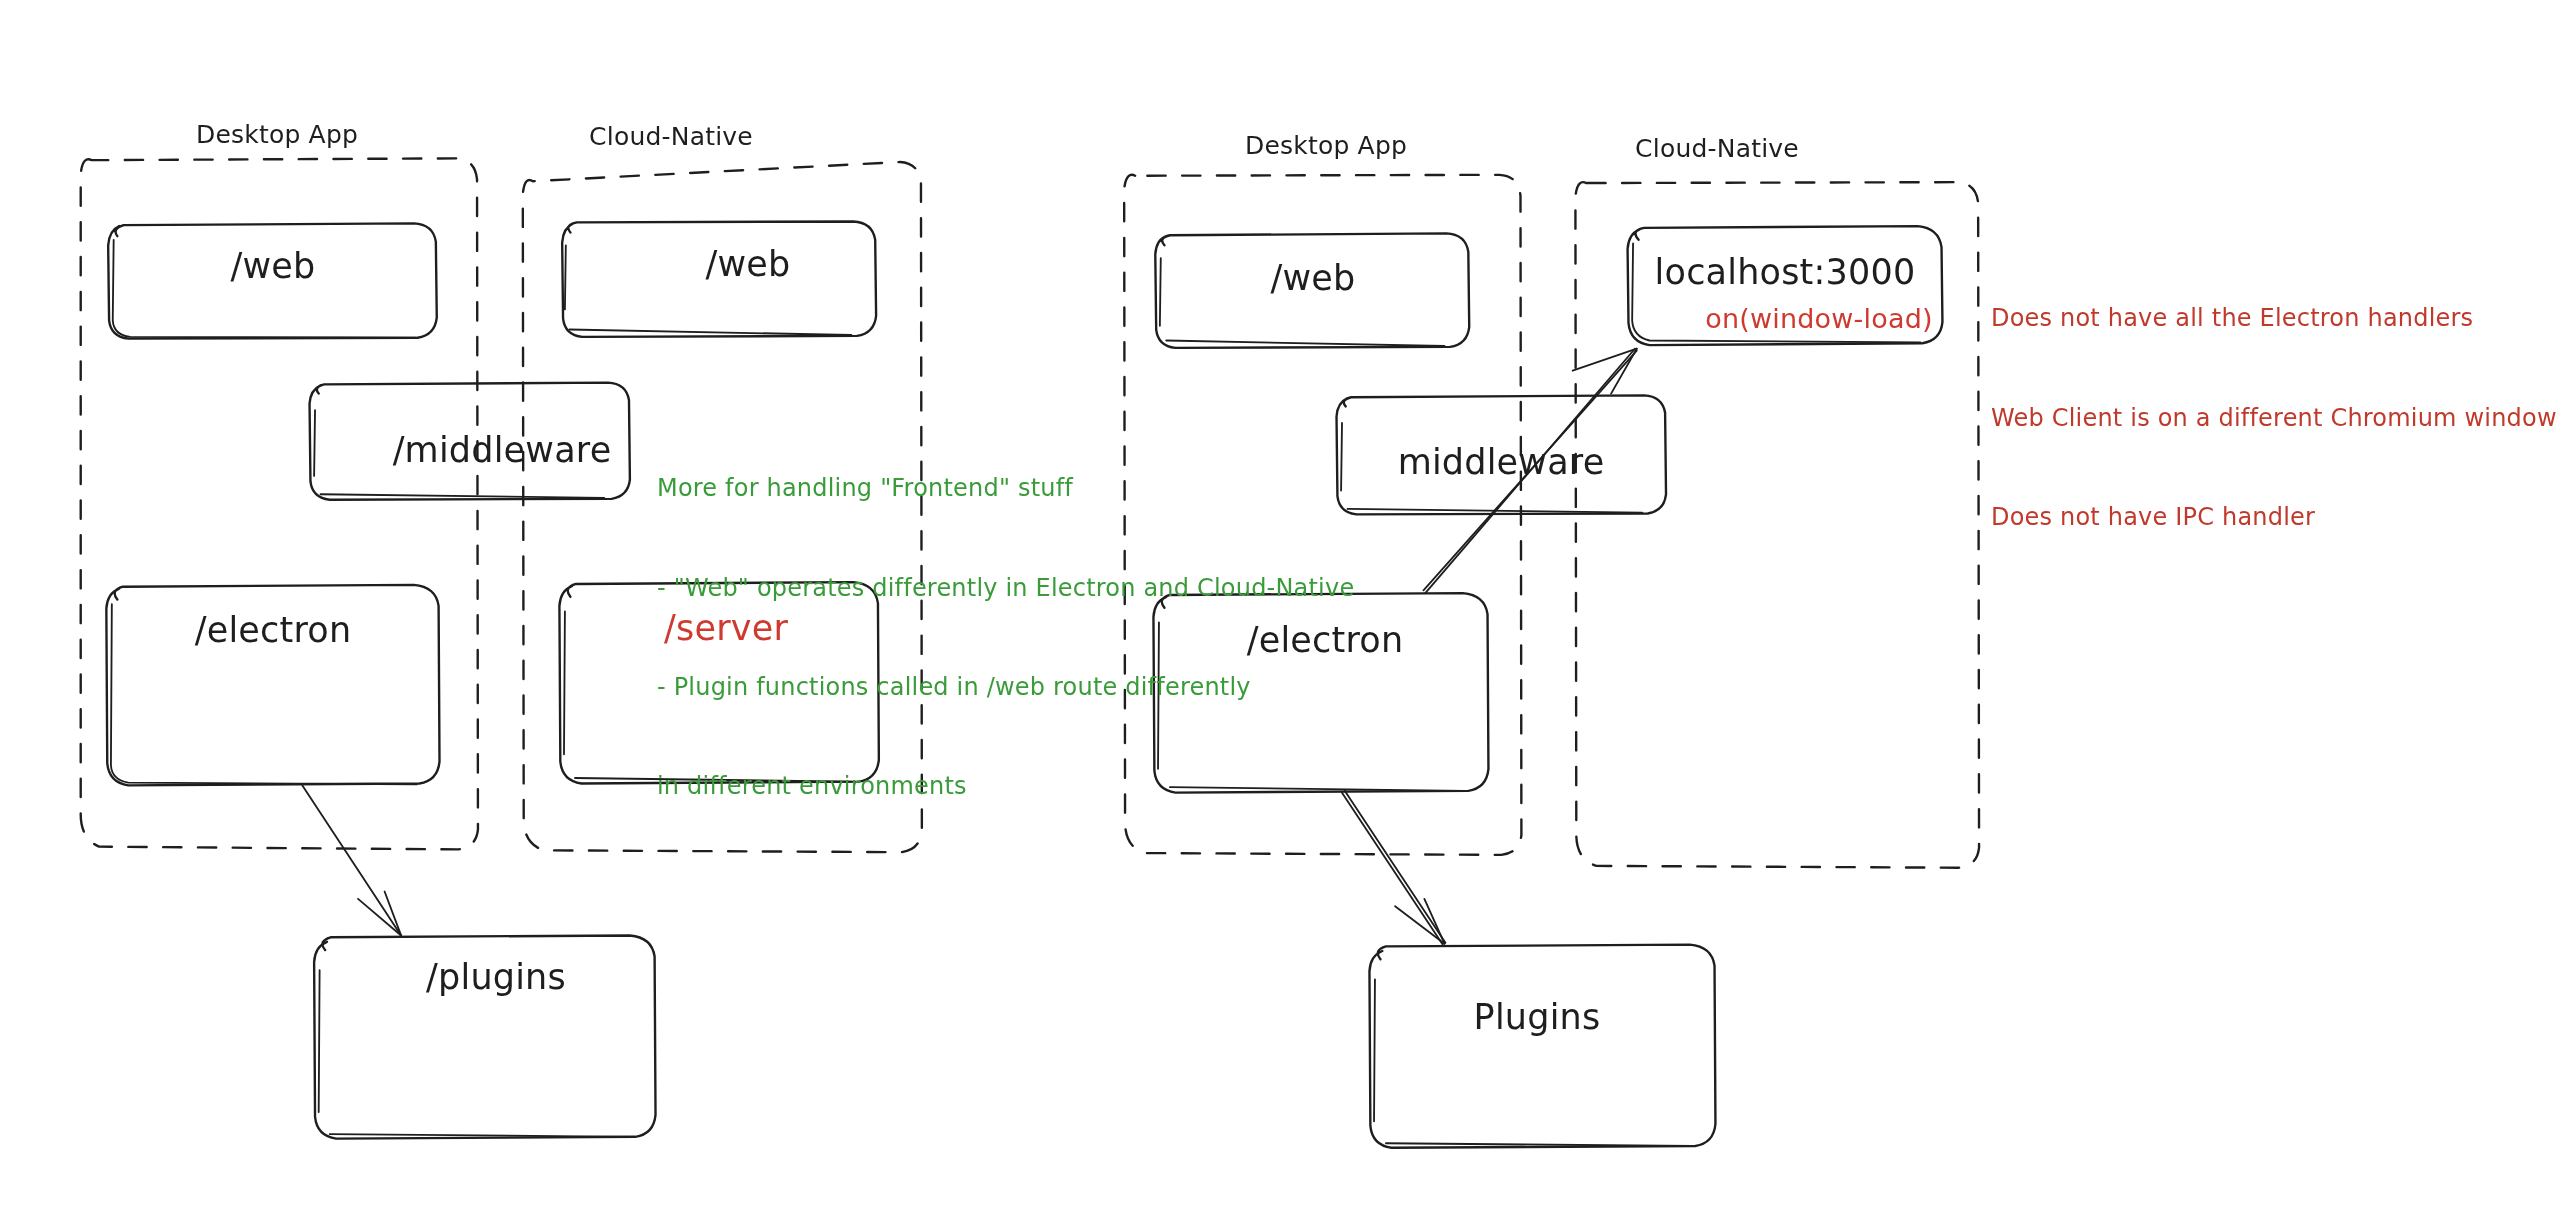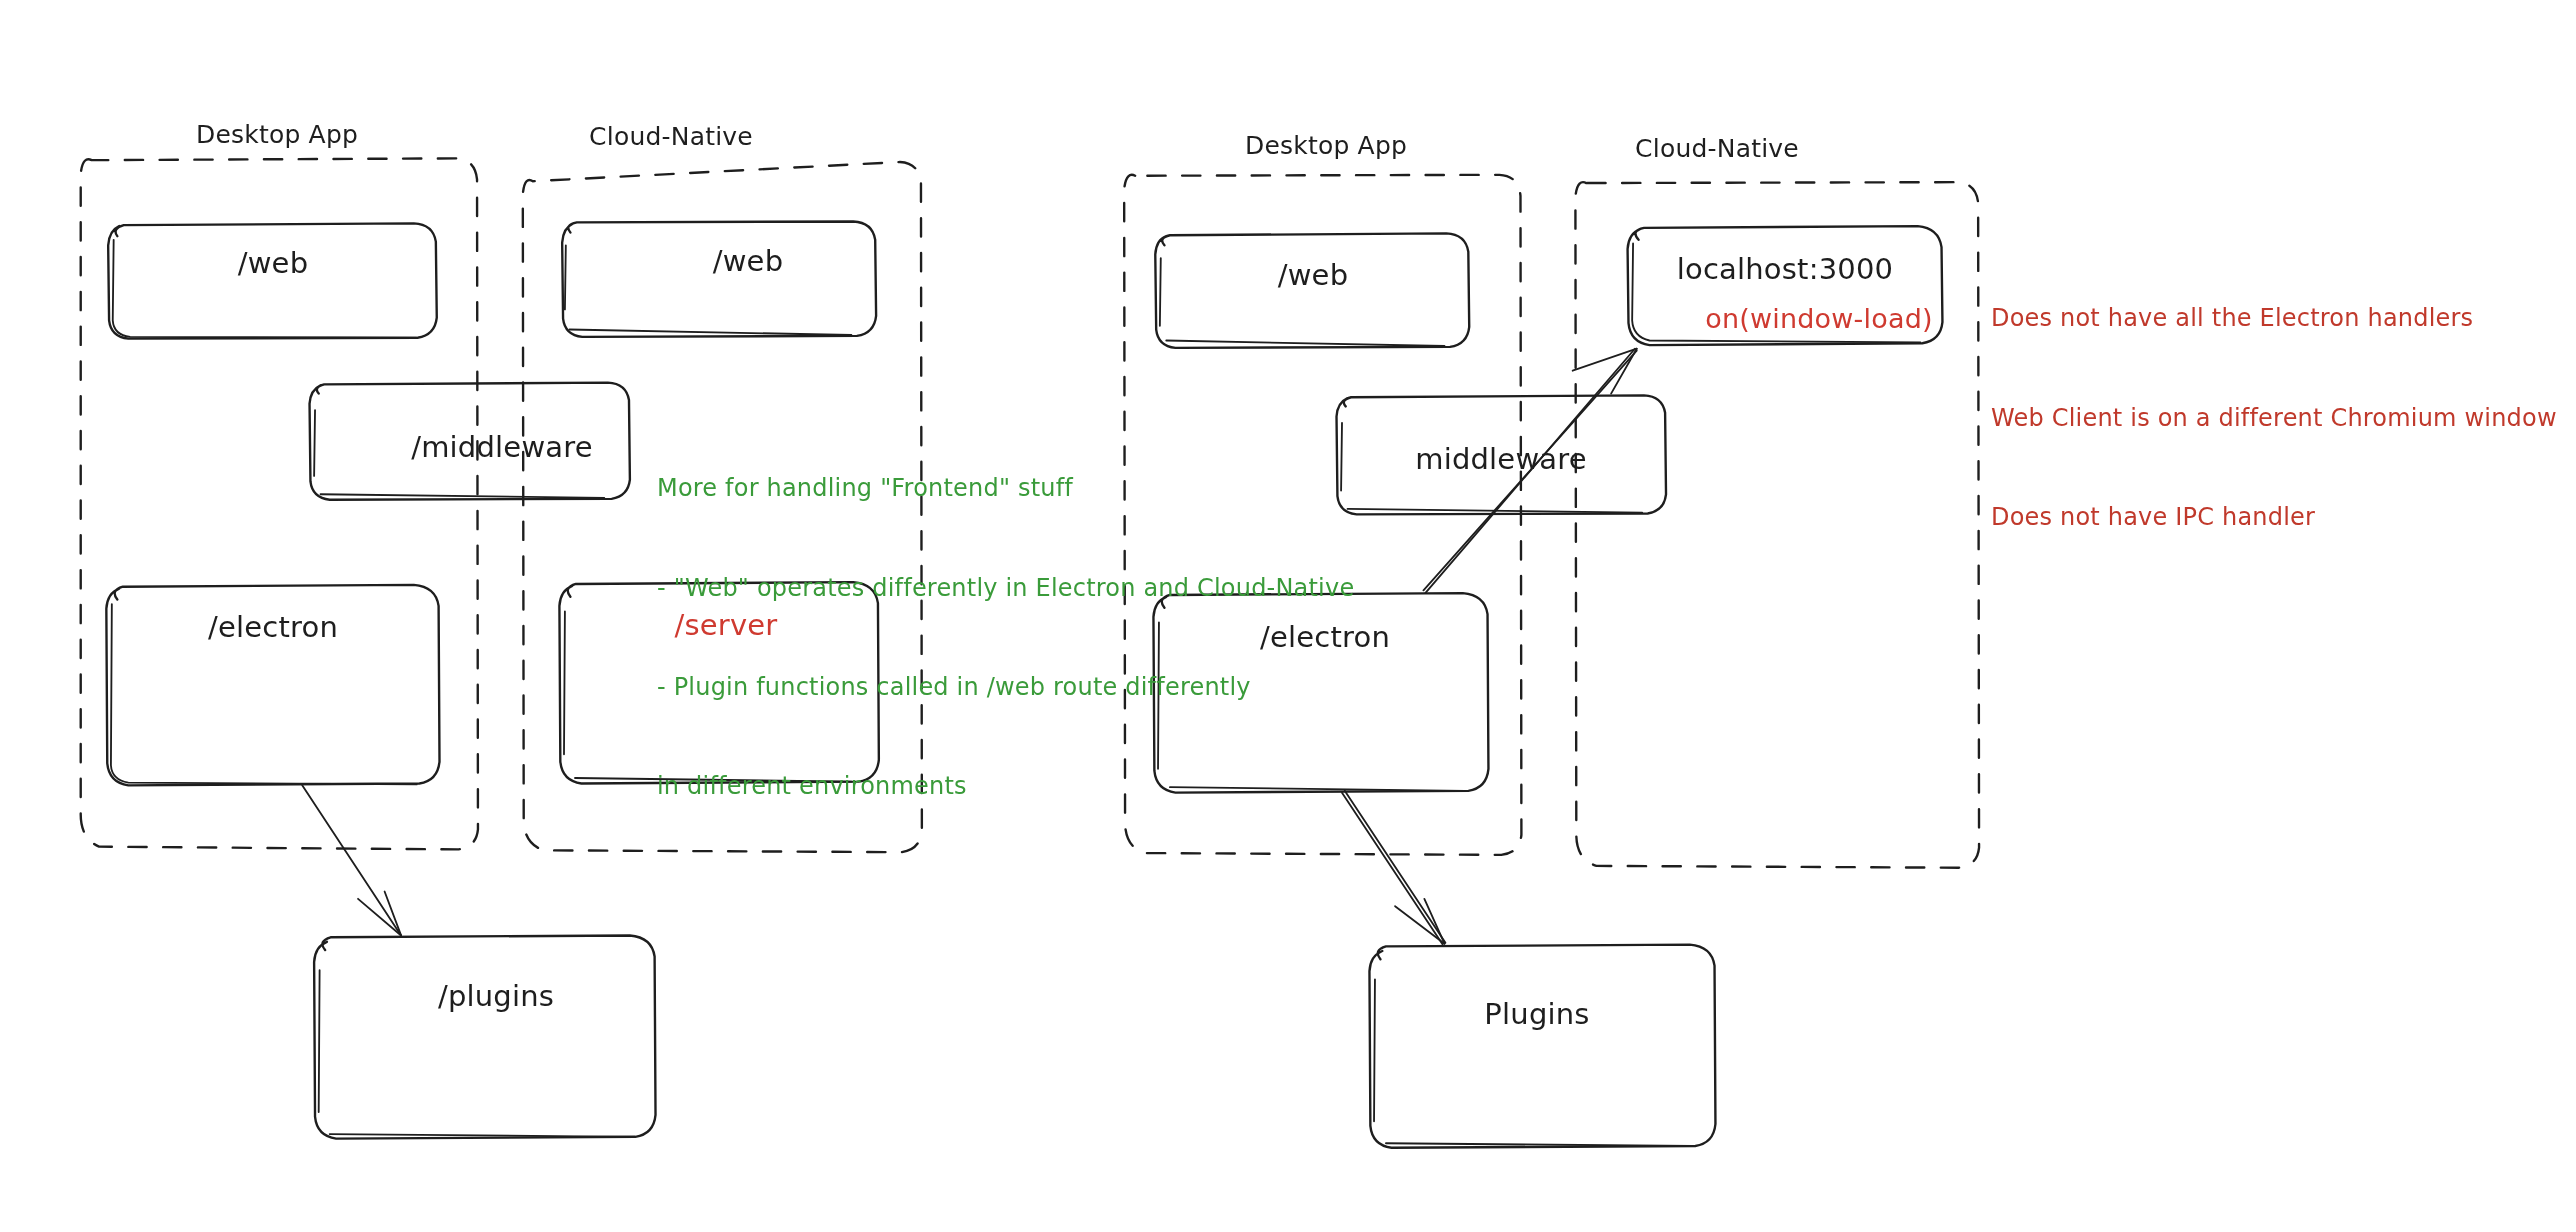--- a/index.html
+++ b/index.html
@@ -40,21 +40,21 @@
 
   .lbl {
     position: absolute;
     white-space: pre;
     color: #1e1e1e;
     font-size: 24px;
     line-height: 1.25;
     transform: translateX(-50%);
   }
   .lbl.group-title { font-size: 25px; }
-  .lbl.box-title   { font-size: 29px; }
+  .lbl.box-title   { font-size: 35px; }
   .lbl.sub-red     { font-size: 27px; }
 
   .note {
     position: absolute;
     white-space: pre;
     font-size: 24px;
     line-height: 1.38;
   }
   .note.green { color: #3a9b3a; }
   .note.red   { color: #c0392b; }
@@ -169,21 +169,21 @@
 <div class="tlayer">
 
   <div class="lbl hand group-title" style="left:277px; top:119px;">Desktop App</div>
   <div class="lbl hand group-title" style="left:671px; top:121px;">Cloud-Native</div>
 
   <div class="lbl hand box-title" style="left:273px; top:245px;">/web</div>
   <div class="lbl hand box-title" style="left:748px; top:243px;">/web</div>
   <div class="lbl hand box-title" style="left:502px; top:429px;text-align:center;">/middleware</div>
   <div class="lbl hand box-title" style="left:273px; top:609px;">/electron</div>
   <div class="lbl hand box-title red-text" style="left:726px; top:607px;">/server</div>
-  <div class="lbl hand box-title" style="left:496px; top:978px;">/plugins</div>
+  <div class="lbl hand box-title" style="left:496px; top:956px;">/plugins</div>
 
   <div class="note hand green" style="left:657px; top:406px;">
     <div>More for handling "Frontend" stuff</div>
     <div>- "Web" operates differently in Electron and Cloud-Native</div>
     <div>- Plugin functions called in /web route differently</div>
     <div>in different environments</div>
   </div>
 
   <div class="lbl hand group-title" style="left:1326px; top:130px;">Desktop App</div>
   <div class="lbl hand group-title" style="left:1717px; top:133px;">Cloud-Native</div>

